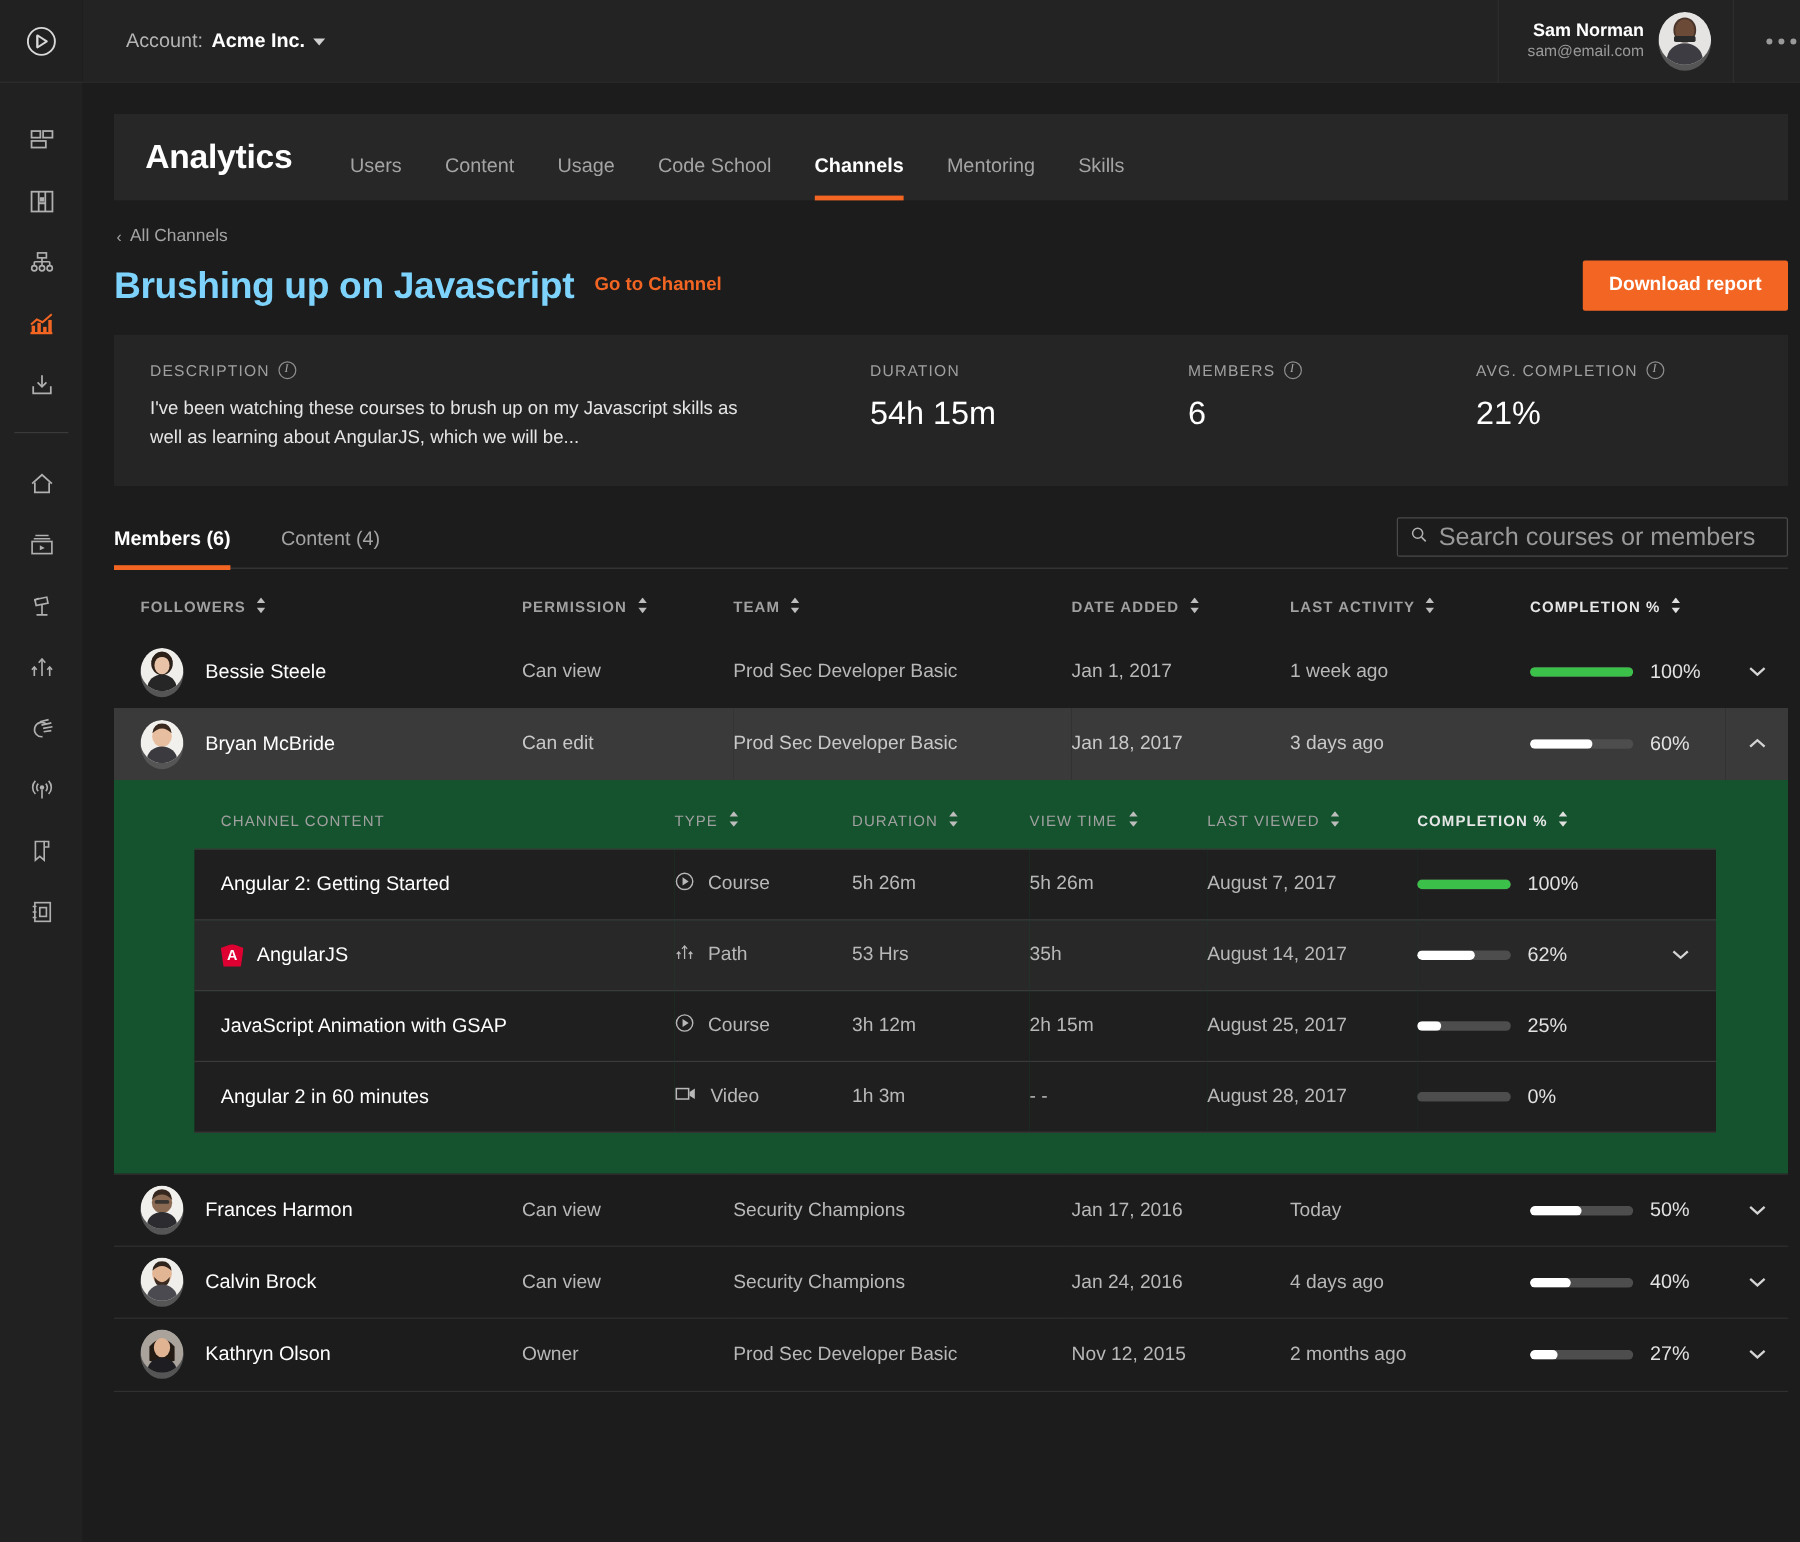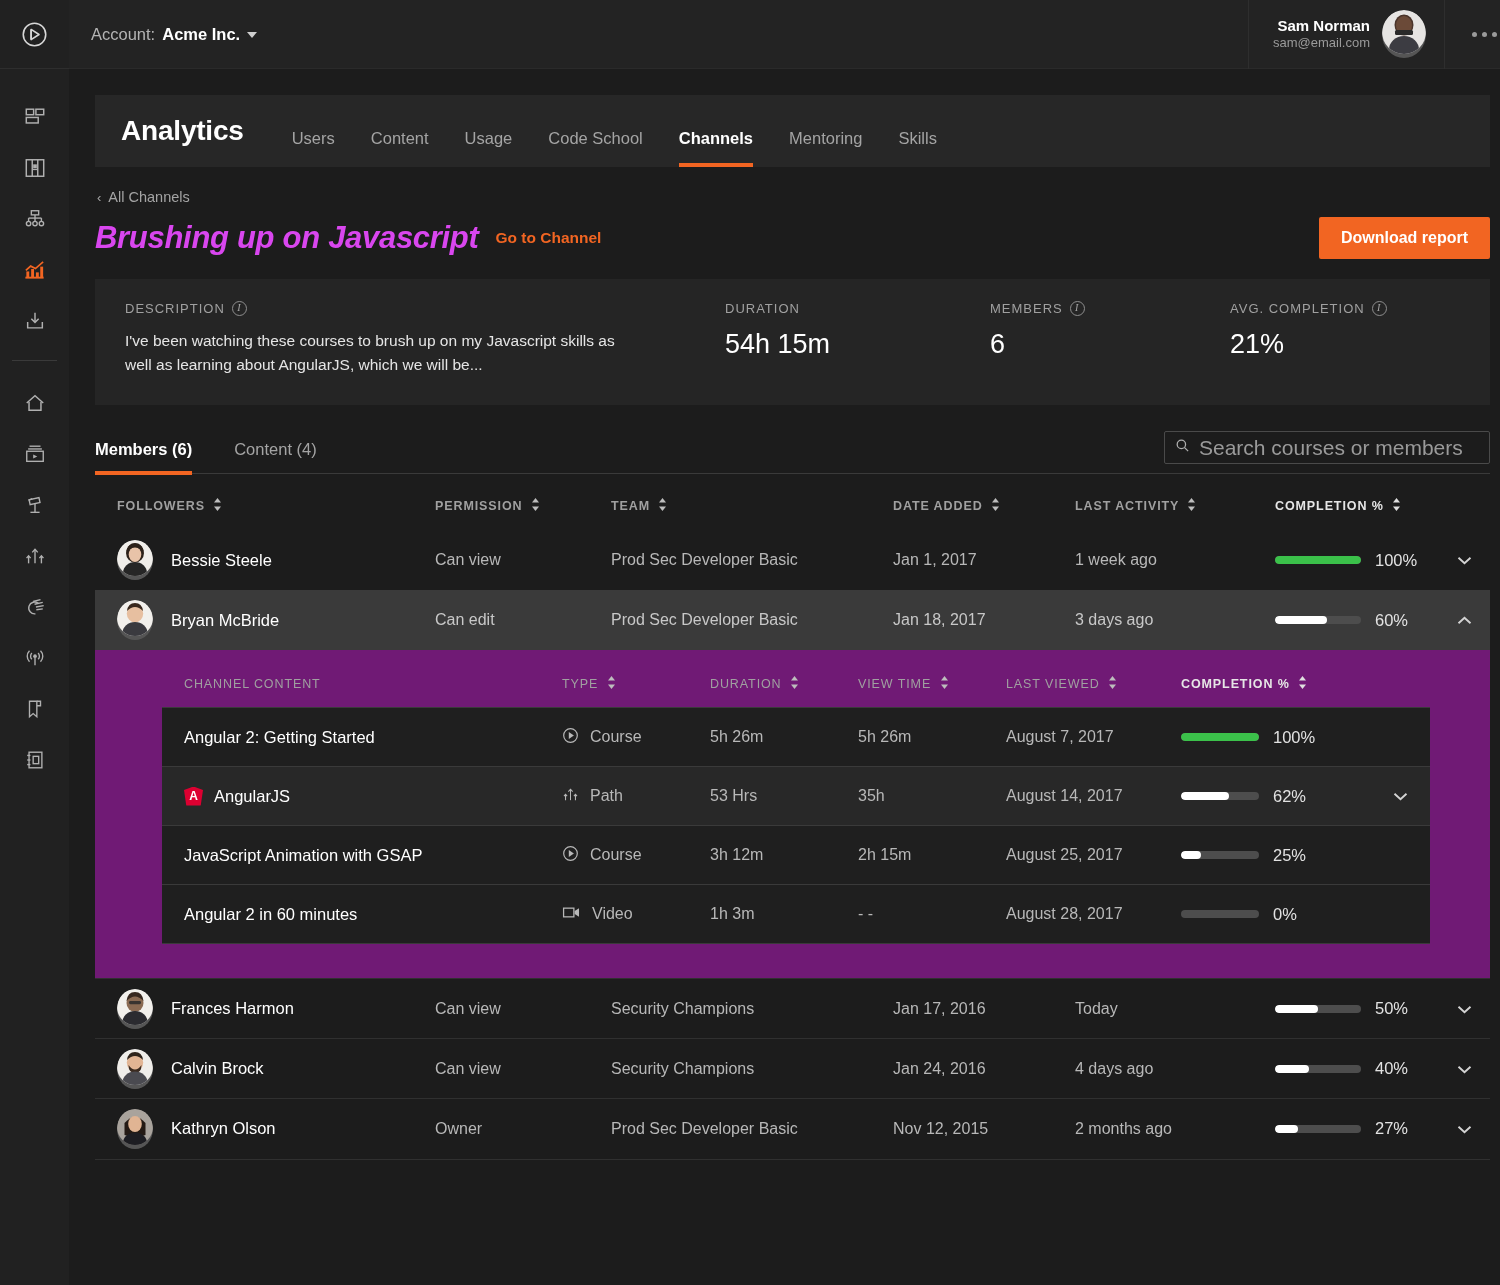--- a/index.html
+++ b/index.html
@@ -32,21 +32,21 @@
   .rail-spacer-top { height: 22px; }
 
   
   .main { flex: 1 1 auto; position: relative; background: #1c1c1c; }
 
   .topbar {
     height: 69px; background: #232323; display: flex; align-items: center;
     border-bottom: 1px solid #2a2a2a;
   }
   .acct {
-    margin-left: 22px; font-size: 16.5px; color: #b4b4b4; display: flex; align-items: center; gap: 7px;
+    margin-left: 36px; font-size: 16.5px; color: #b4b4b4; display: flex; align-items: center; gap: 7px;
     cursor: pointer;
   }
   .acct b { color: #fff; font-weight: bold; }
   .caret-dn {
     width: 0; height: 0; border-left: 5px solid transparent; border-right: 5px solid transparent;
     border-top: 6px solid #cfcfcf; margin-top: 2px;
   }
   .topbar-right { margin-left: auto; display: flex; align-items: center; height: 69px; }
   .user-block {
     display: flex; align-items: center; gap: 12px; padding: 0 18px 0 24px;
@@ -77,21 +77,21 @@
     content: ""; position: absolute; left: 0; right: 0; bottom: 0; height: 4px; background: #f26522;
   }
 
   .crumb {
     display: flex; align-items: center; gap: 7px; font-size: 14.5px; color: #a4a4a4;
     margin: 0 0 12px 2px; cursor: pointer;
   }
   .crumb .chev { font-size: 13px; color: #a4a4a4; }
 
   .titlerow { display: flex; align-items: center; margin-bottom: 20px; }
-  .titlerow h2 { font-size: 31px; font-weight: bold; color: #d946ef; letter-spacing: -0.3px; font-style: italic; }
+  .titlerow h2 { font-size: 31px; font-weight: bold; color: #7dd3fc; letter-spacing: -0.3px; }
   .gotolink { color: #f26522; font-size: 15.5px; font-weight: bold; margin-left: 17px; cursor: pointer; }
   .dlbtn {
     margin-left: auto; background: #f26522; color: #fff; font-size: 16px; font-weight: bold;
     border: none; padding: 12px 22px; cursor: pointer; border-radius: 2px;
   }
 
   
   .summary {
     background: #252525; height: 126px; display: flex; align-items: flex-start;
     padding: 22px 0 0 30px; margin-bottom: 26px;
@@ -147,21 +147,21 @@
   .name-cell { display: flex; align-items: center; gap: 18px; padding-left: 22px; }
   .name-cell .nm { color: #ffffff; font-size: 16.5px; }
   .bar-cell { display: flex; align-items: center; gap: 14px; }
   .bar { width: 86px; height: 8px; border-radius: 4px; background: #4d4d4d; overflow: hidden; }
   .bar > i { display: block; height: 100%; border-radius: 4px; }
   .pct { font-size: 16.5px; color: #e2e2e2; min-width: 44px; }
   .chev-cell { text-align: center; width: 52px; cursor: pointer; }
 
   
   .detail-wrap td { padding: 0; background: #1f1f1f; border: none; }
-  .detail { background: #701a75; padding: 26px 60px 34px 67px; }
+  .detail { background: #14532d; padding: 26px 60px 34px 67px; }
   table.sub { width: 100%; border-collapse: collapse; }
   .sub .th2 {
     font-size: 12.5px; letter-spacing: 0.9px; color: #a0a0a0; text-transform: uppercase;
     padding: 0 0 15px 0; text-align: left; font-weight: normal; white-space: nowrap; cursor: pointer;
   }
   .sub .th2.bold { color: #e6e6e6; font-weight: bold; }
   .sub td { height: 59px; font-size: 16px; color: #b8b8b8; border-top: 1px solid #3a3a3a; }
   .sub tr.last td { border-bottom: 1px solid #3a3a3a; }
   .sub tr.hl td { background: #282828; }
   .ctitle { color: #ffffff; font-size: 16.5px; padding-left: 22px; display: flex; align-items: center; gap: 11px; }

